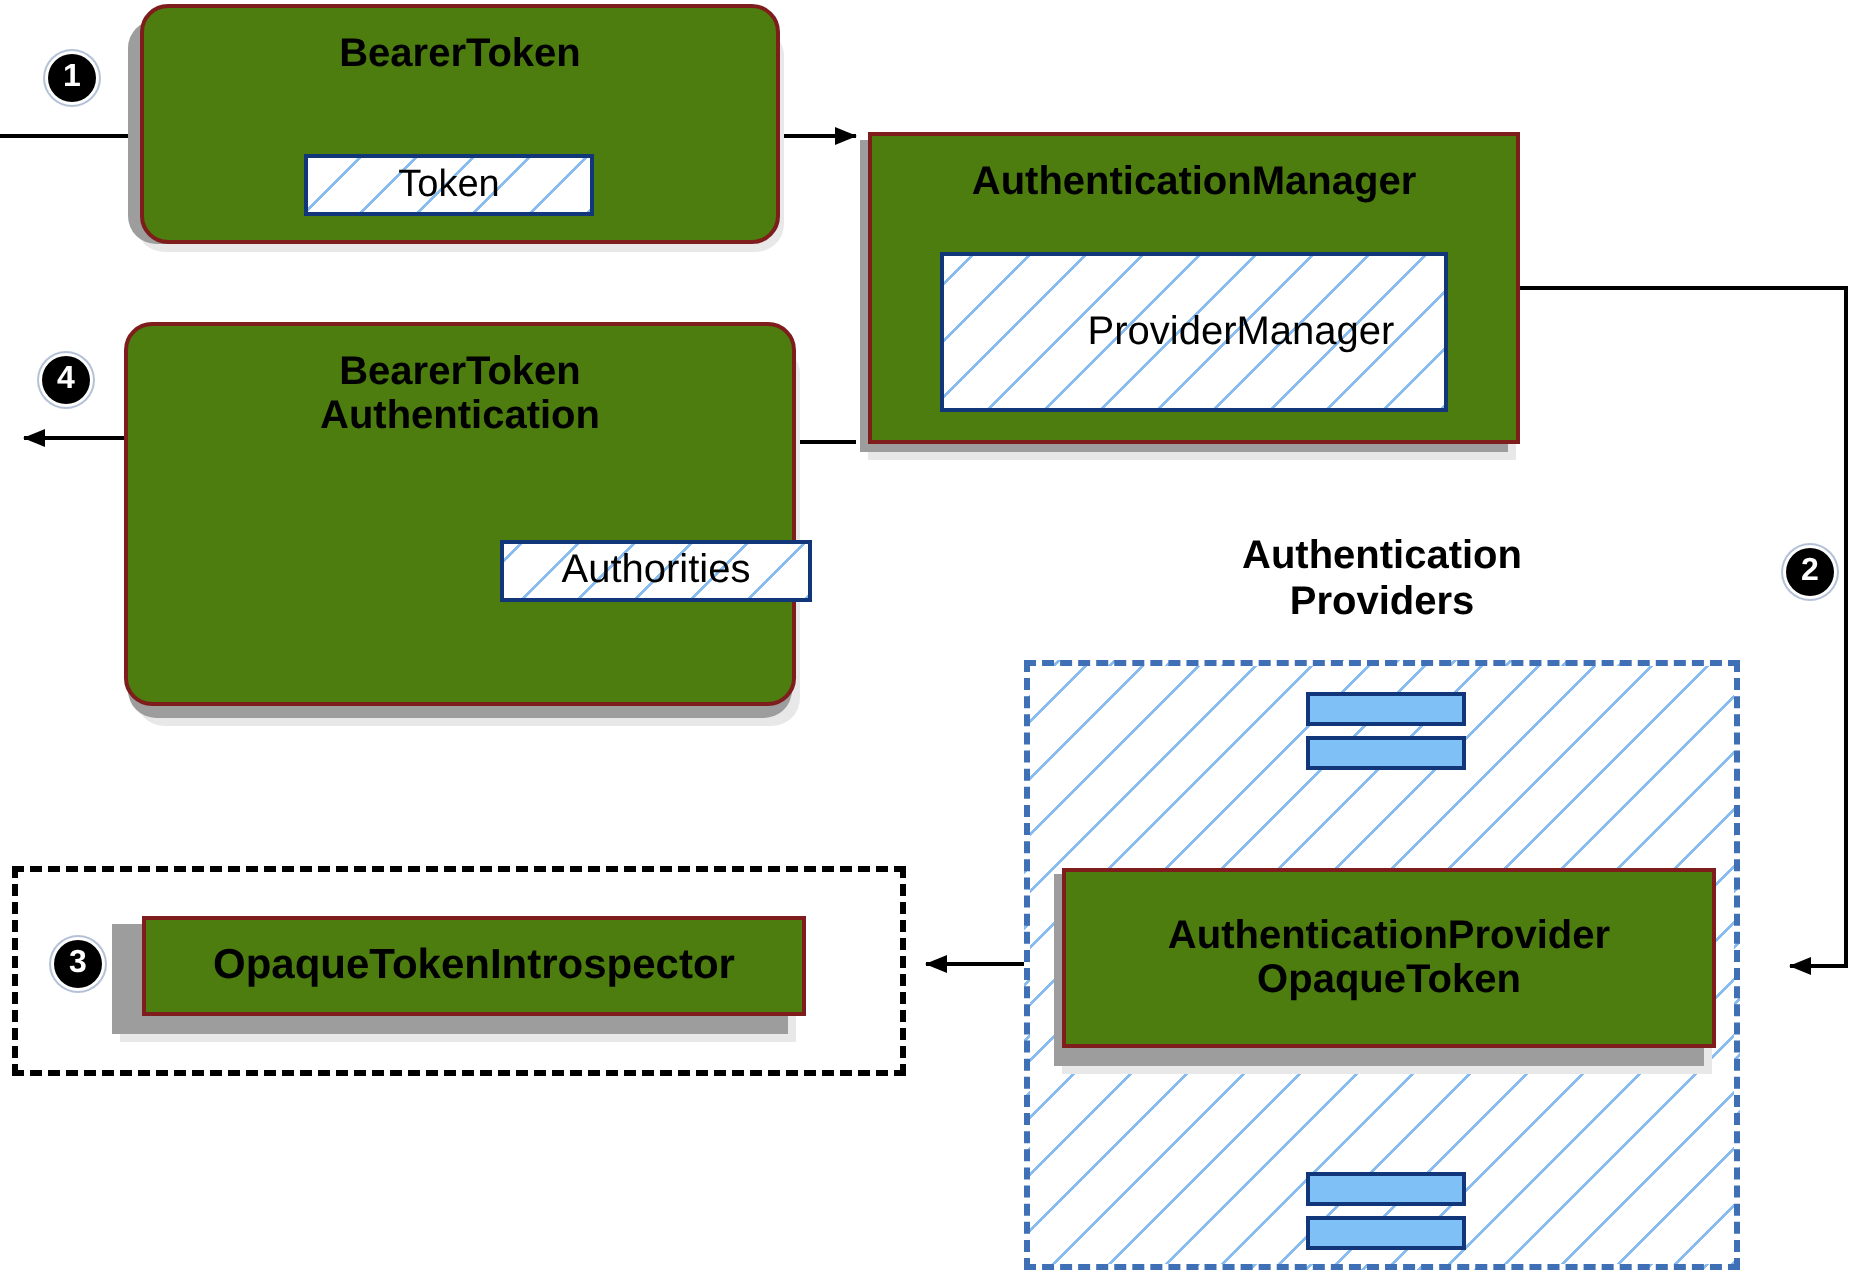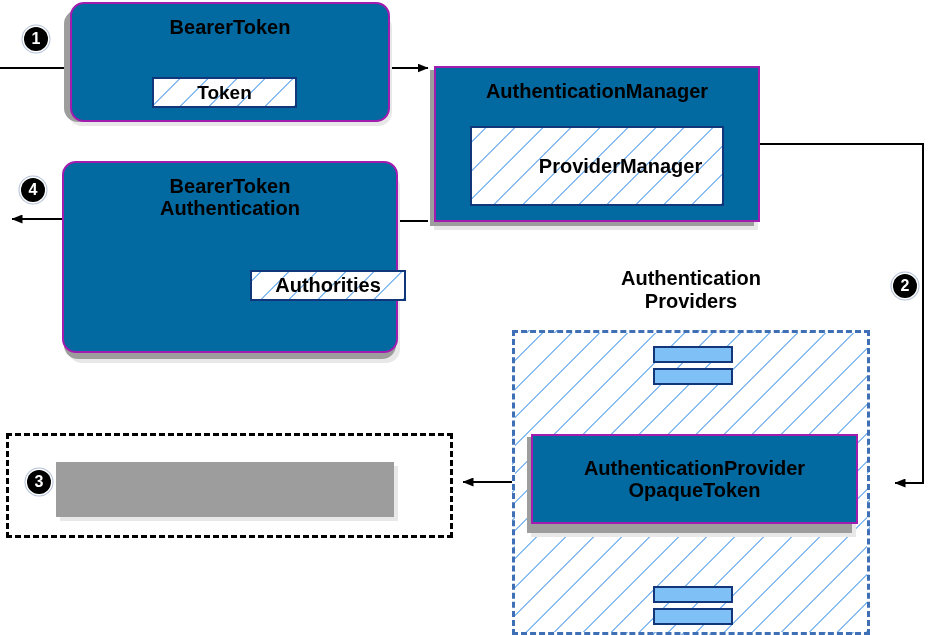--- a/index.html
+++ b/index.html
@@ -15,22 +15,22 @@
     width: 932px;
     height: 635px;
     background: #ffffff;
     overflow: hidden;
   }
 
   
   .box {
     position: absolute;
     box-sizing: border-box;
-    background: #0369a1;
-    border: 2px solid #a21caf;
+    background: #4d7c0f;
+    border: 2px solid #7f1d1d;
     color: #000000;
     font-weight: bold;
     display: flex;
     flex-direction: column;
     align-items: center;
     text-align: center;
     line-height: 1.12;
   }
   .box.rounded { border-radius: 14px; }
 
@@ -52,21 +52,21 @@
       rgba(130,185,240,0.95) 1.4px,
       rgba(255,255,255,0) 1.4px,
       rgba(255,255,255,0) 20px
     );
   }
   .inner-box {
     position: absolute;
     box-sizing: border-box;
     border: 2px solid #11377a;
     color: #000;
-    font-weight: bold;
+    font-weight: normal;
     display: flex;
     align-items: center;
     justify-content: center;
     text-align: center;
     line-height: 1.12;
   }
 
   
   .dashed-black {
     position: absolute;
@@ -217,19 +217,22 @@
       <div>OpaqueToken</div>
     </div>
   </div>
 
   <div class="bar" style="left:653px; top:586px; width:80px; height:17px;"></div>
   <div class="bar" style="left:653px; top:608px; width:80px; height:17px;"></div>
 
   <div class="dashed-black" style="left:6px; top:433px; width:447px; height:105px;"></div>
   <div class="shadow-out" style="left:60px; top:466px; width:338px; height:55px;"></div>
   <div class="shadow-mid" style="left:56px; top:462px; width:338px; height:55px;"></div>
+  <div class="box" style="left:71px; top:458px; width:332px; height:50px; font-size:21px; justify-content:center;">
+    <div>OpaqueTokenIntrospector</div>
+  </div>
 
   <div class="badge" style="left:24px; top:27px;">1</div>
   <div class="badge" style="left:893px; top:274px;">2</div>
   <div class="badge" style="left:27px; top:470px;">3</div>
   <div class="badge" style="left:21px; top:178px;">4</div>
 
 </div>
 
 </body></html>

